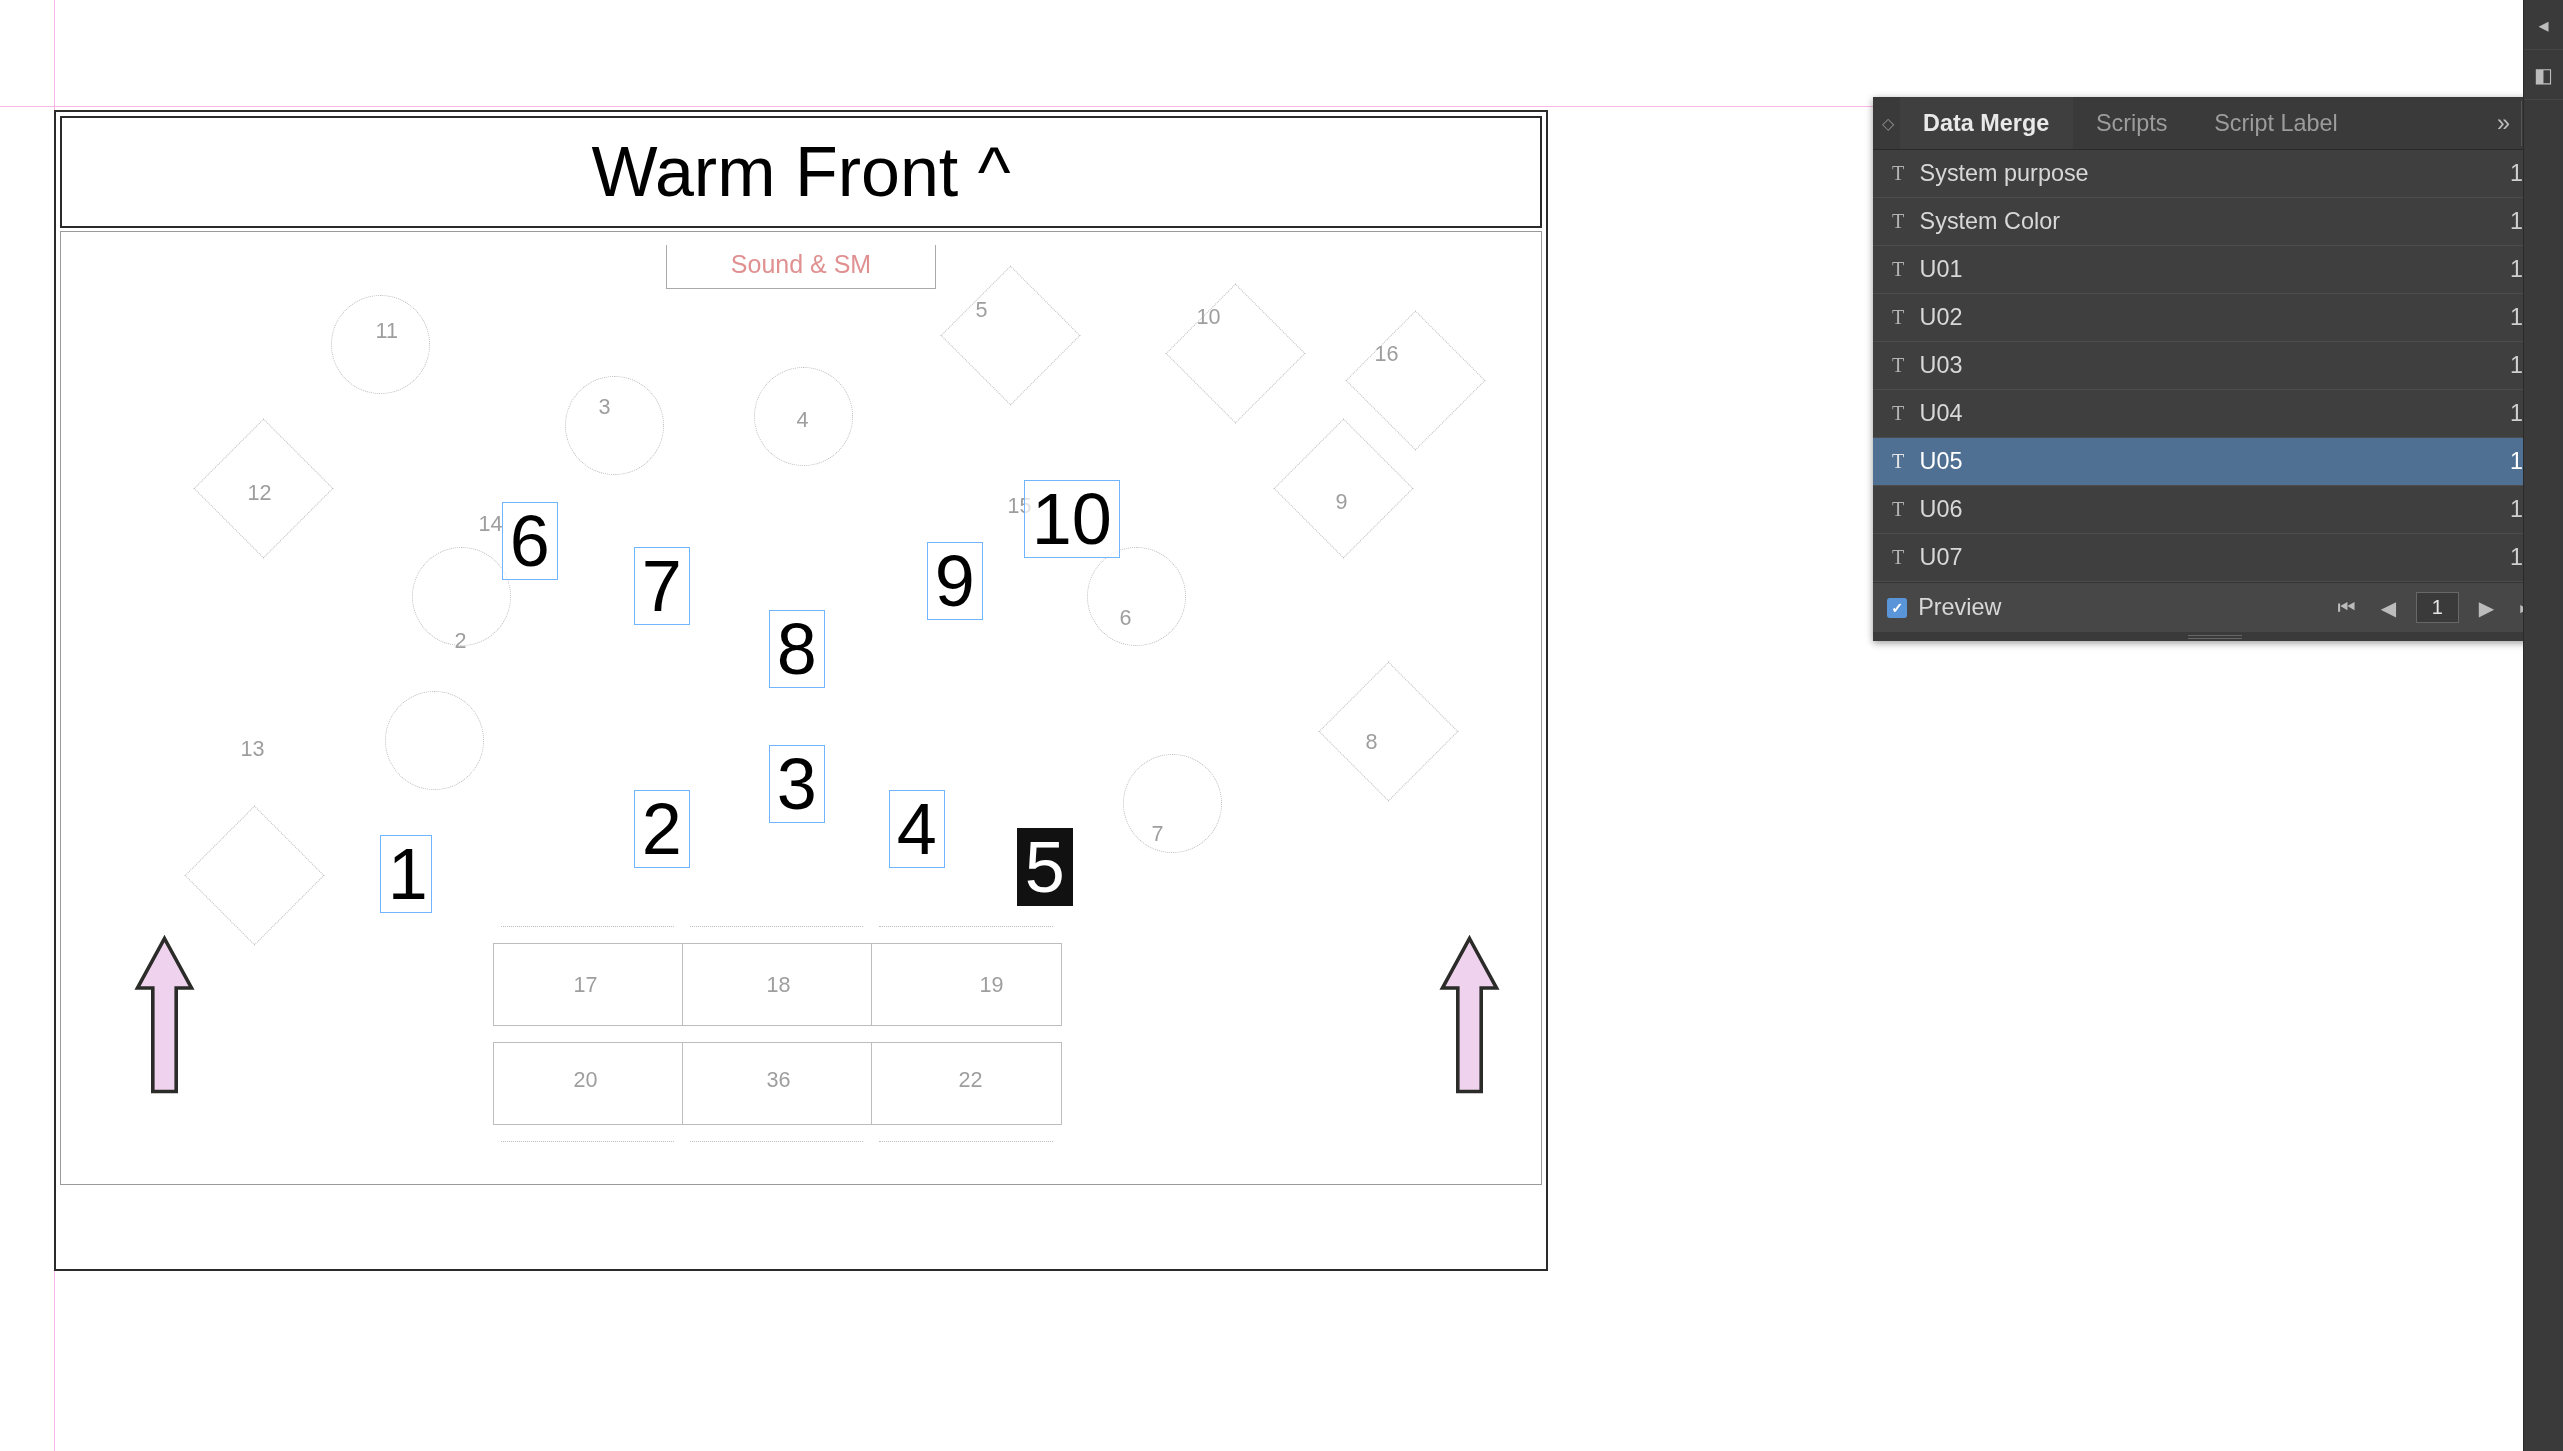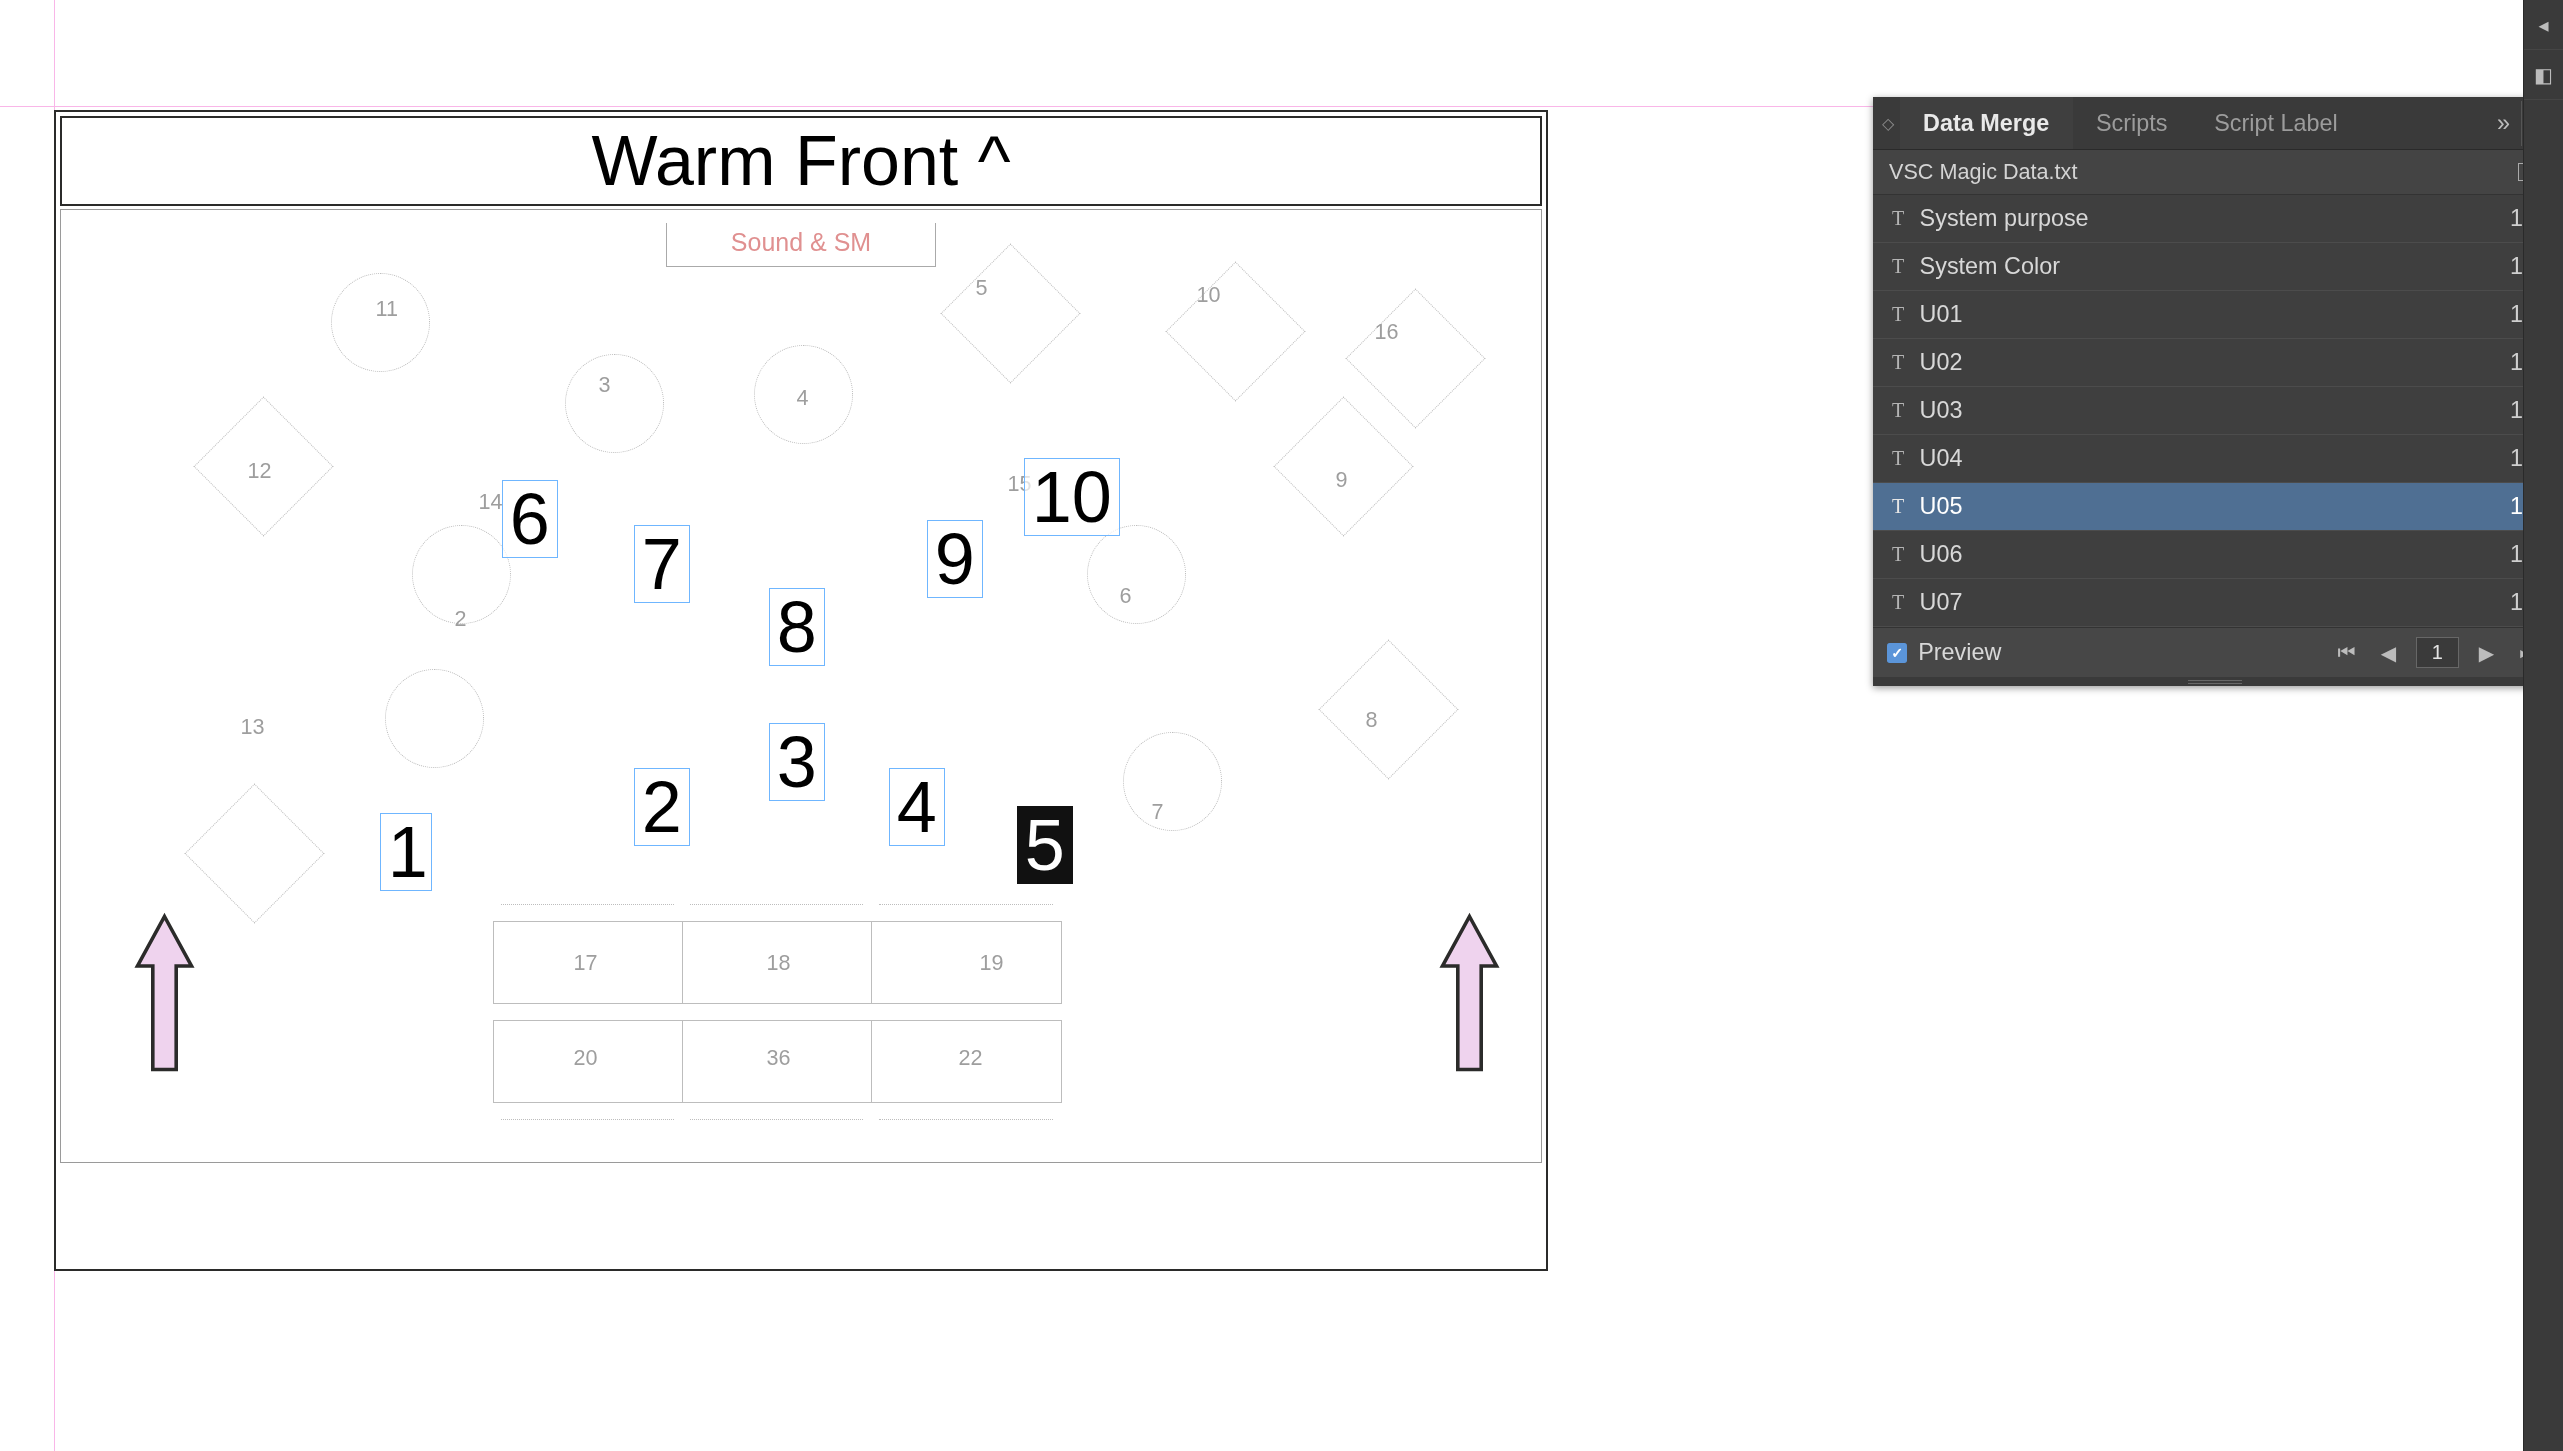--- a/index.html
+++ b/index.html
@@ -25,21 +25,21 @@
   .doc-frame {
     position: absolute;
     left: 54px; top: 110px;
     width: 1494px; height: 1161px;
     border: 2.7px solid #2b2b2a;
     background: #fff;
   }
   .title-bar {
     margin: 3.6px;
     border: 2.7px solid #2b2b2a;
-    height: 90px;
+    height: 112px;
     display:flex; align-items:center; justify-content:center;
     font-size: 70px;
     font-weight: 400;
     font-family: "Gill Sans", "Helvetica Neue", Arial, sans-serif;
   }
   .subtitle-bar {
     margin: 0 3.6px 3.6px 3.6px;
     border: 2.7px solid #2b2b2a;
     height: 90px;
     background: #efd9ed;
@@ -318,24 +318,20 @@
   <div class="panel-tabs">
     <span class="tab-diamond">◇</span>
     <div class="tab active">Data Merge</div>
     <div class="tab">Scripts</div>
     <div class="tab">Script Label</div>
     <div class="spacer"></div>
     <div class="panel-ctrl">»</div>
     <div class="panel-ctrl" style="border-left:0.9px solid #555">≡</div>
   </div>
 
-  <div class="panel-filename">
-    <span>VSC Magic Data.txt</span>
-    <span class="file-icon"></span>
-  </div>
 
   <div class="field-list">
     <div class="field-row">
       <div class="field-left">
           <span class="t-icon">T</span>
         <span>System purpose</span>
         </div>
       <span class="field-count">1</span>
     </div>
     <div class="field-row">

